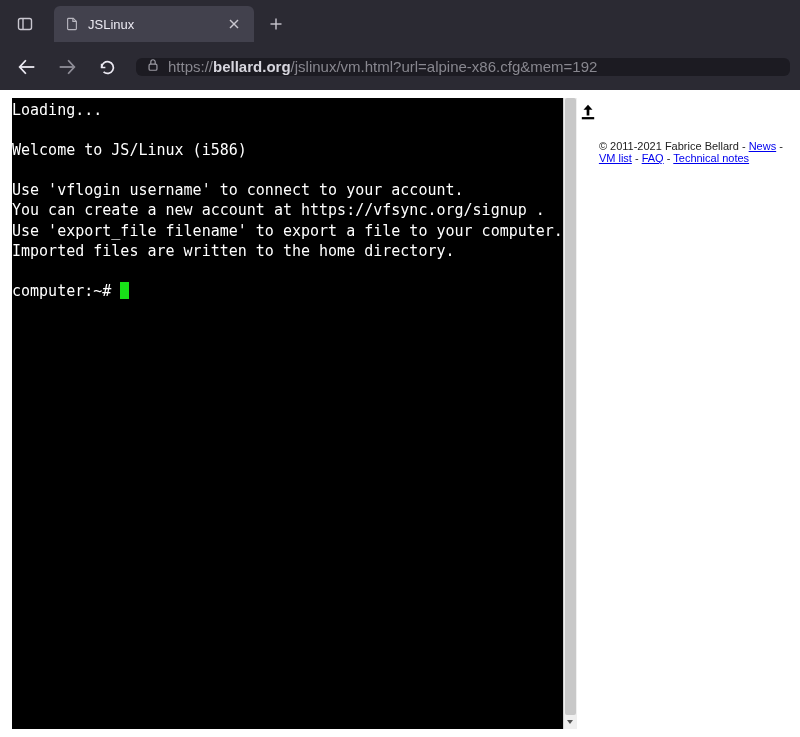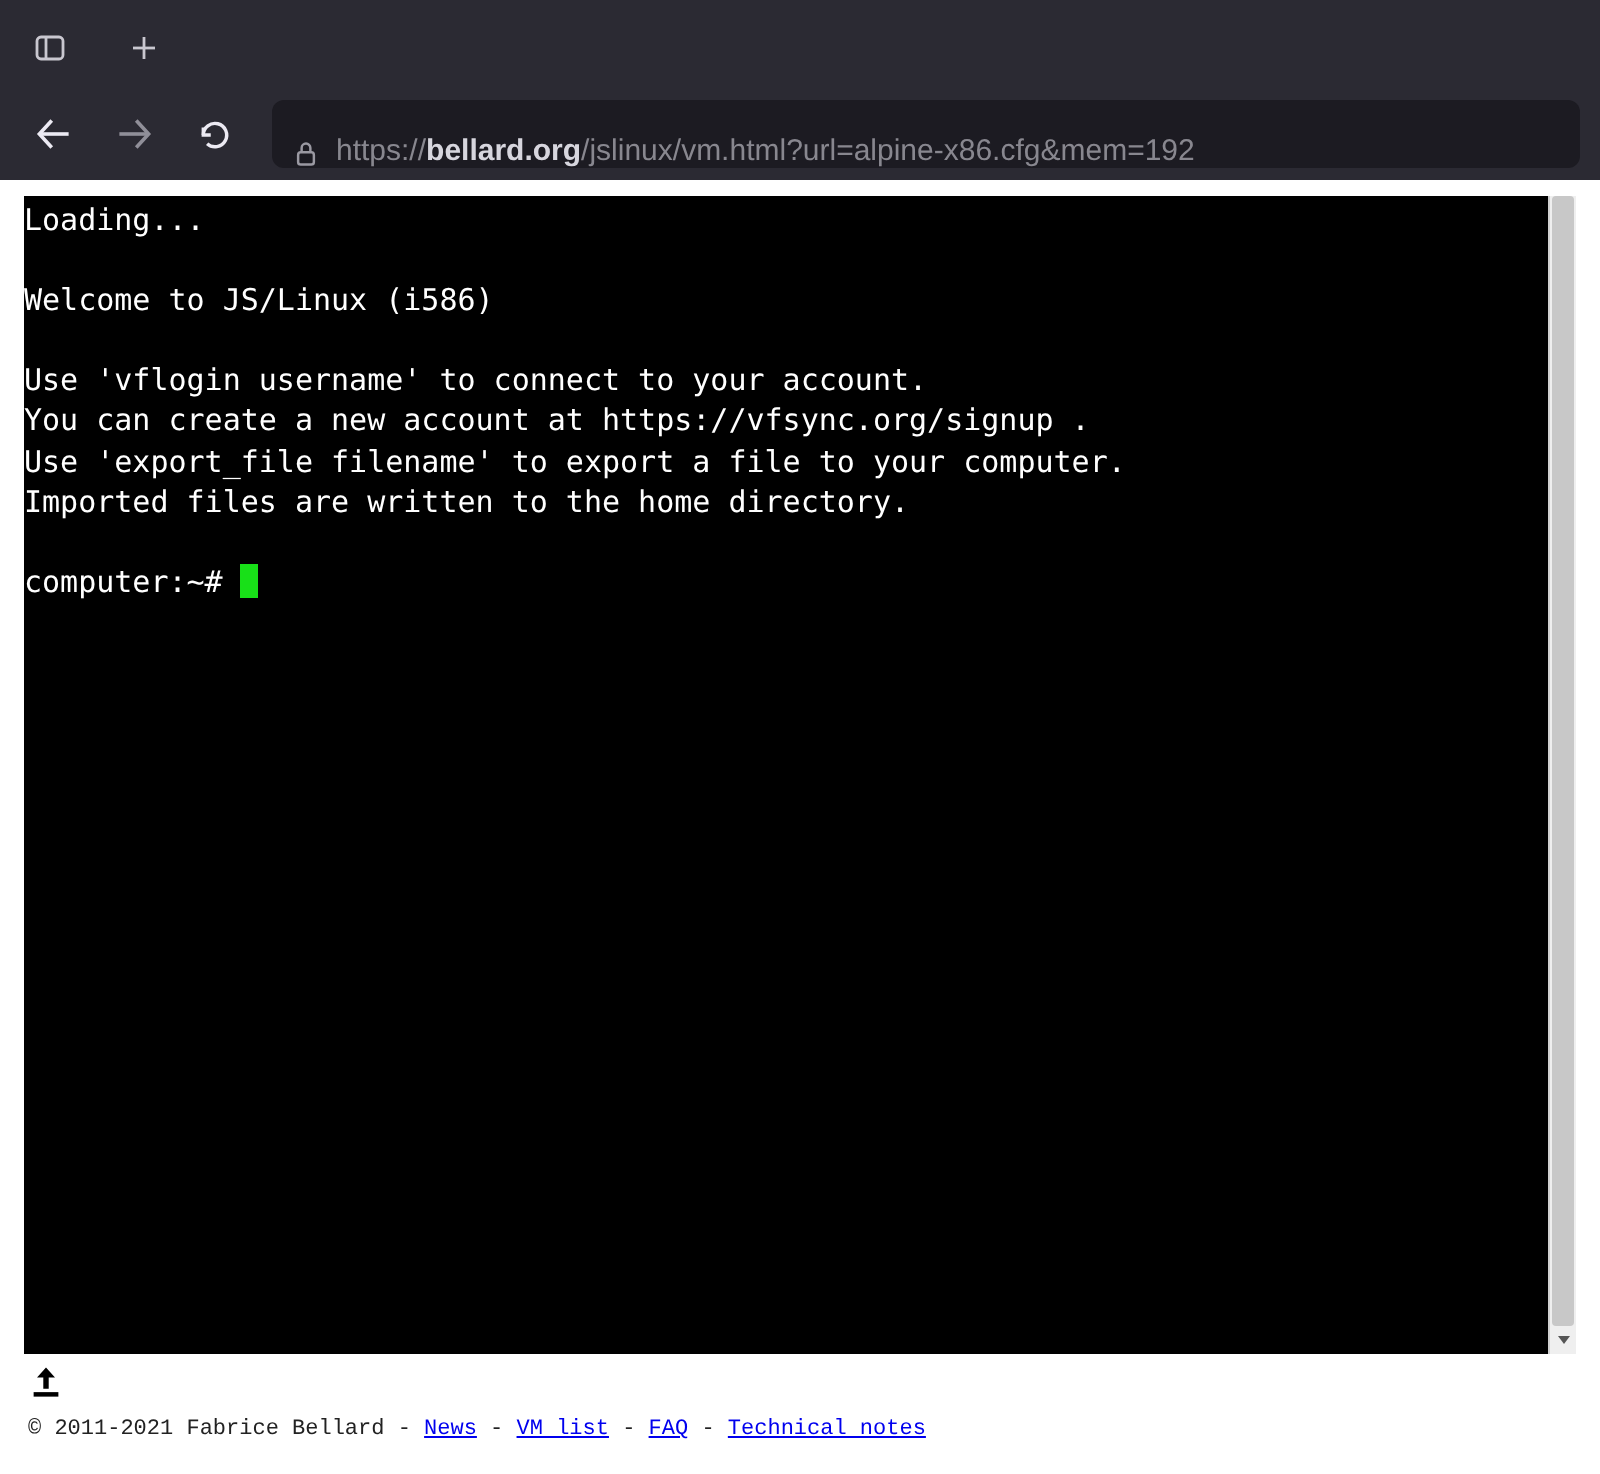--- a/index.html
+++ b/index.html
@@ -96,25 +96,25 @@
       display: flex;
       align-items: center;
       justify-content: center;
       border-radius: 4px;
       color: #908f99;
       cursor: pointer;
     }
     .nav-btn.enabled { color: #eceaf3; cursor: pointer; }
     .address-bar {
       flex: 1;
-      height: 34px;
+      height: 18px;
       background: #1c1b22;
       border-radius: 6px;
       display: flex;
-      align-items: flex-end;
+      align-items: flex-start;
       padding: 0 10px;
       gap: 8px;
       margin-left: 6px;
     }
     .lock-icon {
       color: #9a99a2;
       display: flex;
       align-items: center;
     }
     .url {
@@ -124,21 +124,21 @@
       white-space: nowrap;
       overflow: hidden;
     }
     .url .host { color: #d7d6de; }
     .url .host b { font-weight: 600; }
     .page {
       background: #ffffff;
       height: 647px;
       padding: 8px 12px 8px 12px;
       display: flex;
-      flex-direction: column;
+      flex-direction: row;
     }
     .terminal-wrap {
       flex: 1;
       display: flex;
       min-height: 0;
     }
     .terminal {
       background: #000000;
       color: #ffffff;
       font-family: "DejaVu Sans Mono", Menlo, Consolas, monospace;
@@ -189,45 +189,61 @@
       height: 26px;
       padding: 2px 0 0 2px;
     }
     .upload-icon {
       color: #000;
       display: flex;
       align-items: center;
       cursor: pointer;
     }
     .footer {
-      font-family: Liberation Mono, monospace;
+      font-family: Liberation Sans, sans-serif;
       font-size: 11px;
       color: #222;
       padding: 6px 2px 8px 2px;
       border-top: 0;
+      margin-top: 36px;
     }
     .footer a {
       color: #0000ee;
       text-decoration: underline;
       cursor: pointer;
     }
     .footer .sep { color: #222; }
   </style>
 </head>
 <body>
 
 <div class="browser-chrome">
   <div class="tab-bar">
     <div class="window-controls">
       <div class="window-icon">
         <svg width="16" height="16" viewBox="0 0 16 16" fill="none" stroke="currentColor" stroke-width="1.4">
           <rect x="1.5" y="2.5" width="13" height="11" rx="2"></rect>
           <line x1="6" y1="2.5" x2="6" y2="13.5"></line>
         </svg>
       </div>
+    </div>
+    <div class="tab">
+      <span class="tab-favicon">
+        <svg width="14" height="14" viewBox="0 0 16 16" fill="none" stroke="currentColor" stroke-width="1.3">
+          <path d="M4 1.5h5.5L13 5v8.5a1 1 0 0 1-1 1H4a1 1 0 0 1-1-1V2.5a1 1 0 0 1 1-1z"></path>
+          <path d="M9 1.5V5h4"></path>
+        </svg>
+      </span>
+      <span class="tab-title">JSLinux</span>
+      <span class="tab-close">
+        <svg width="12" height="12" viewBox="0 0 12 12" stroke="currentColor" stroke-width="1.4">
+          <line x1="2" y1="2" x2="10" y2="10"></line>
+          <line x1="10" y1="2" x2="2" y2="10"></line>
+        </svg>
+      </span>
     </div>
     <div class="new-tab">
       <svg width="14" height="14" viewBox="0 0 14 14" stroke="currentColor" stroke-width="1.4">
         <line x1="7" y1="1.5" x2="7" y2="12.5"></line>
         <line x1="1.5" y1="7" x2="12.5" y2="7"></line>
       </svg>
     </div>
   </div>
 
   <div class="toolbar">

